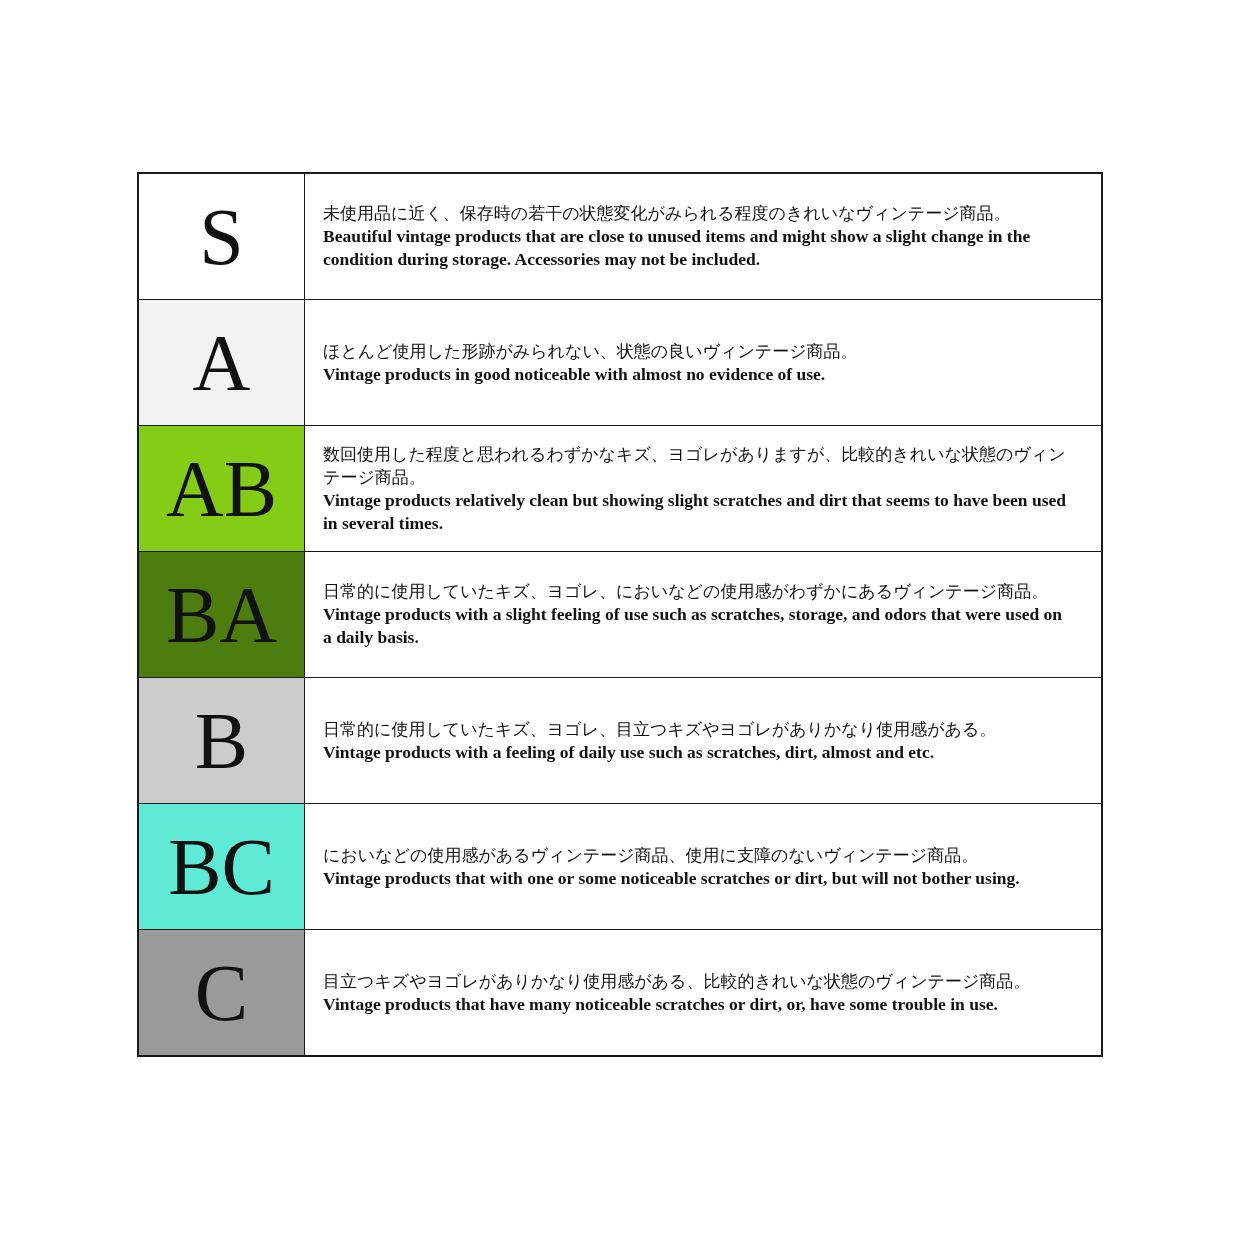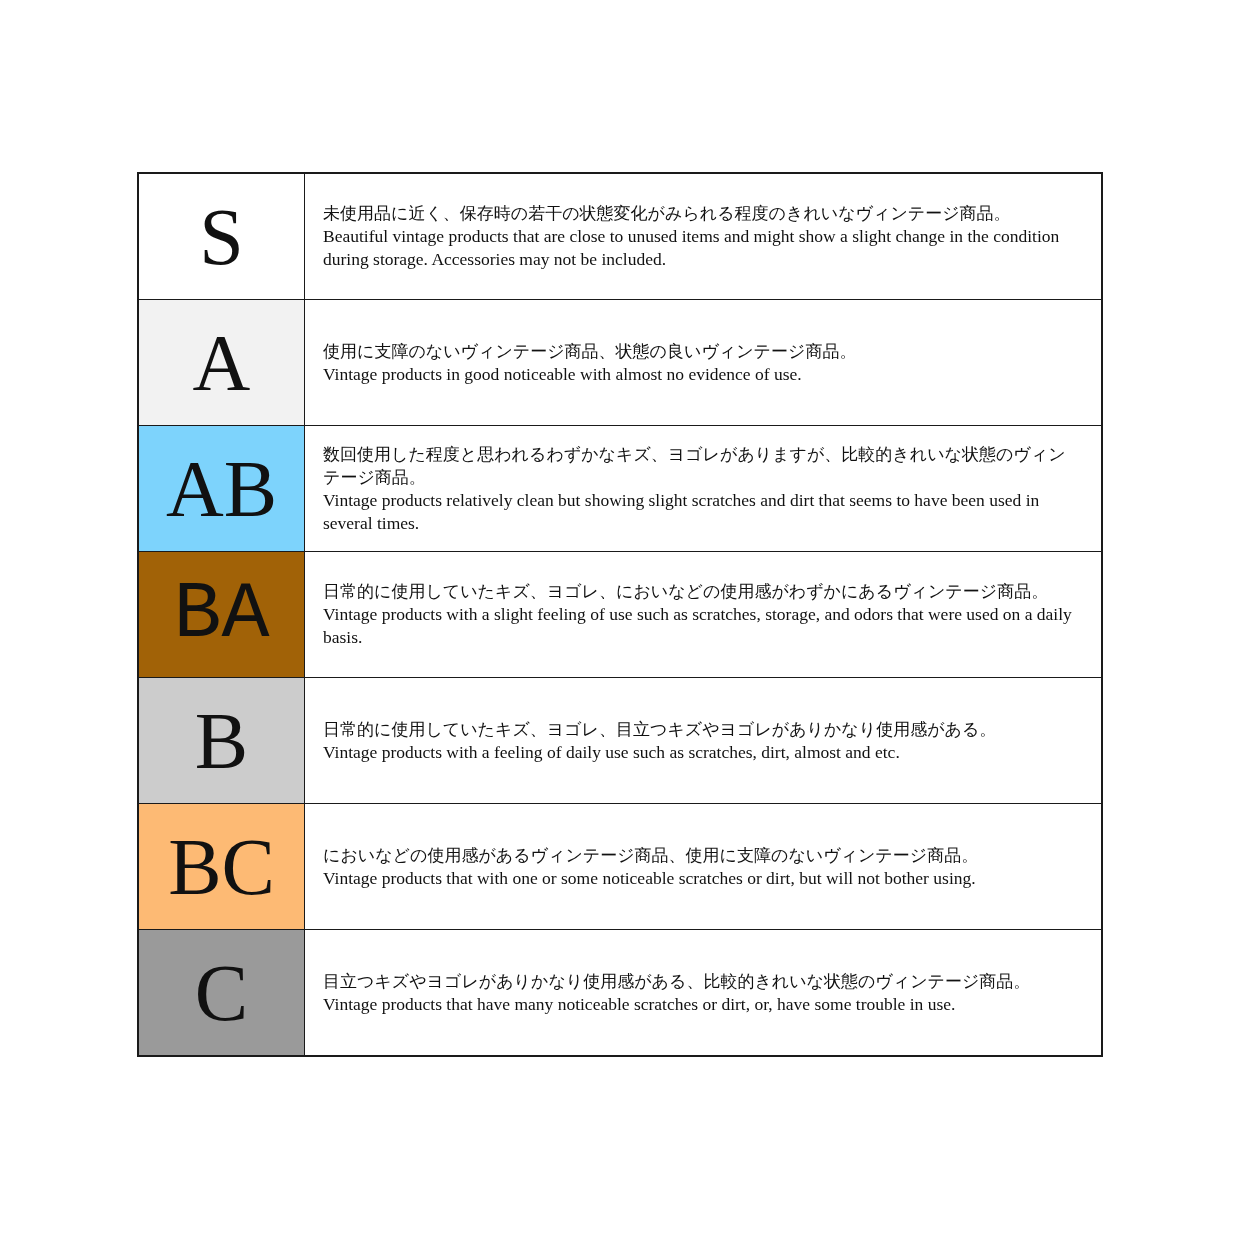--- a/index.html
+++ b/index.html
@@ -46,65 +46,66 @@
   }
   .desc-jp {
     font-size: 17px;
     line-height: 23px;
     margin: 0;
   }
   .desc-en {
     font-size: 17.5px;
     line-height: 23px;
     margin: 0;
+    font-weight: bold;
   }
 </style>
 </head>
 <body>
 
 <div class="stage">
   <table class="grade-table">
     <tbody>
       <tr>
         <td class="grade-cell" style="background-color: rgb(255, 255, 255);">S</td>
         <td class="desc-cell">
           <p class="desc-jp">未使用品に近く、保存時の若干の状態変化がみられる程度のきれいなヴィンテージ商品。</p>
           <p class="desc-en">Beautiful vintage products that are close to unused items and might show a slight change in the condition during storage. Accessories may not be included.</p>
         </td>
       </tr>
       <tr>
         <td class="grade-cell" style="background-color: rgb(242, 242, 242);">A</td>
         <td class="desc-cell">
-          <p class="desc-jp">使用に支障のないヴィンテージ商品、状態の良いヴィンテージ商品。</p>
+          <p class="desc-jp">ほとんど使用した形跡がみられない、状態の良いヴィンテージ商品。</p>
           <p class="desc-en">Vintage products in good noticeable with almost no evidence of use.</p>
         </td>
       </tr>
       <tr>
-        <td class="grade-cell" style="background-color: #7dd3fc;">AB</td>
+        <td class="grade-cell" style="background-color: #84cc16;">AB</td>
         <td class="desc-cell">
           <p class="desc-jp">数回使用した程度と思われるわずかなキズ、ヨゴレがありますが、比較的きれいな状態のヴィンテージ商品。</p>
           <p class="desc-en">Vintage products relatively clean but showing slight scratches and dirt that seems to have been used in several times.</p>
         </td>
       </tr>
       <tr>
-        <td class="grade-cell" style="background-color: #a16207; font-family: Liberation Mono, monospace;">BA</td>
+        <td class="grade-cell" style="background-color: #4d7c0f;">BA</td>
         <td class="desc-cell">
           <p class="desc-jp">日常的に使用していたキズ、ヨゴレ、においなどの使用感がわずかにあるヴィンテージ商品。</p>
           <p class="desc-en">Vintage products with a slight feeling of use such as scratches, storage, and odors that were used on a daily basis.</p>
         </td>
       </tr>
       <tr>
         <td class="grade-cell" style="background-color: rgb(204, 204, 204);">B</td>
         <td class="desc-cell">
           <p class="desc-jp">日常的に使用していたキズ、ヨゴレ、目立つキズやヨゴレがありかなり使用感がある。</p>
           <p class="desc-en">Vintage products with a feeling of daily use such as scratches, dirt, almost and etc.</p>
         </td>
       </tr>
       <tr>
-        <td class="grade-cell" style="background-color: #fdba74;">BC</td>
+        <td class="grade-cell" style="background-color: #5eead4;">BC</td>
         <td class="desc-cell">
           <p class="desc-jp">においなどの使用感があるヴィンテージ商品、使用に支障のないヴィンテージ商品。</p>
           <p class="desc-en">Vintage products that with one or some noticeable scratches or dirt, but will not bother using.</p>
         </td>
       </tr>
       <tr>
         <td class="grade-cell" style="background-color: rgb(154, 154, 154);">C</td>
         <td class="desc-cell">
           <p class="desc-jp">目立つキズやヨゴレがありかなり使用感がある、比較的きれいな状態のヴィンテージ商品。</p>
           <p class="desc-en">Vintage products that have many noticeable scratches or dirt, or, have some trouble in use.</p>

